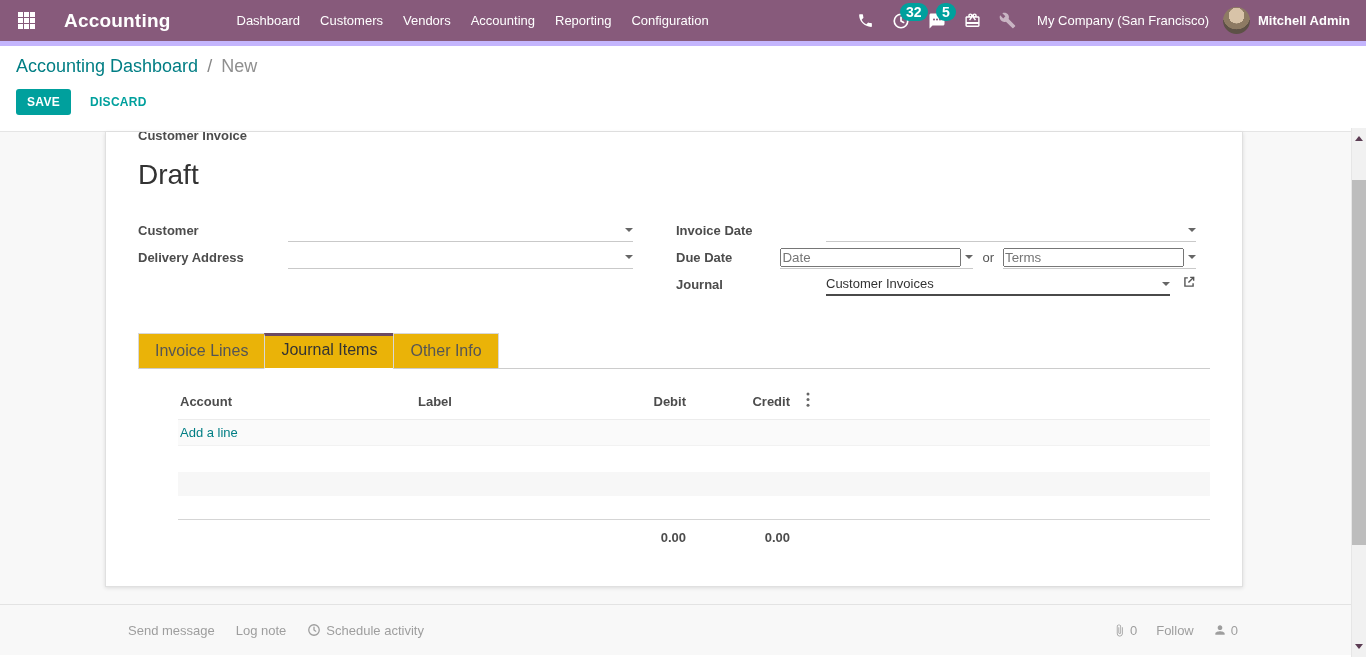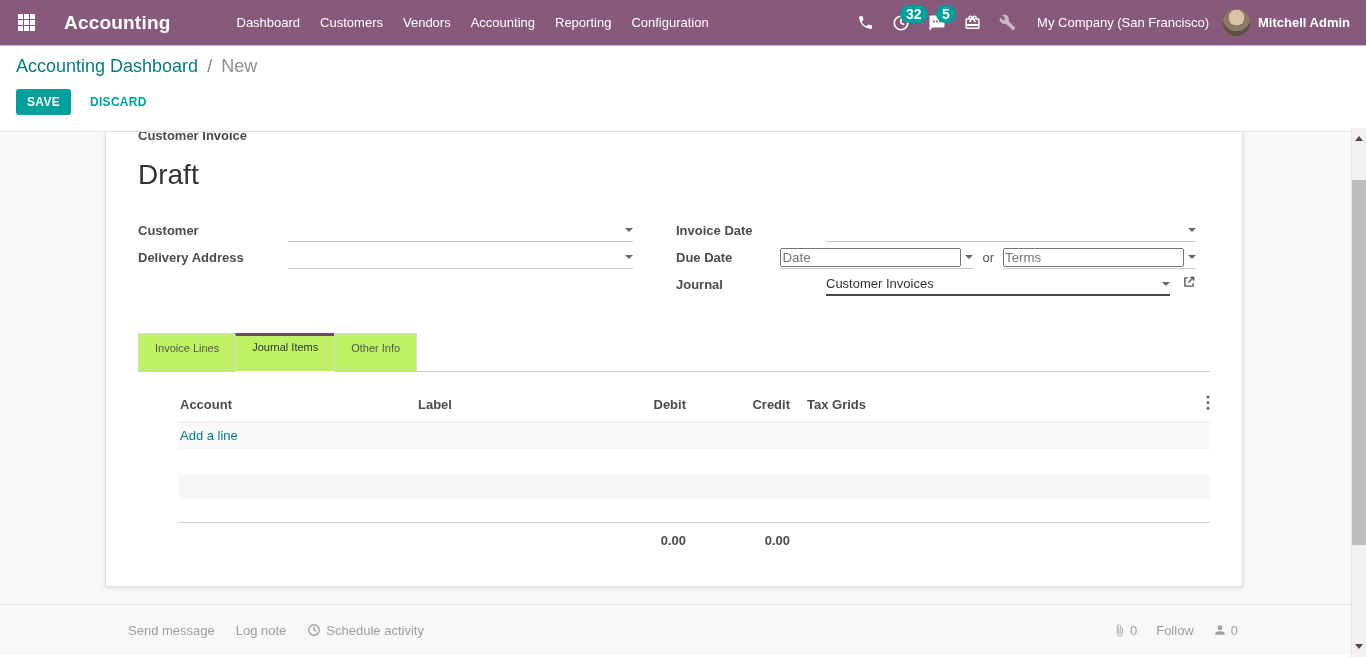--- a/index.html
+++ b/index.html
@@ -1,20 +1,20 @@
 <!DOCTYPE html>
 <html><head>
 <meta charset="utf-8">
 <style>
   * { box-sizing: border-box; margin: 0; padding: 0; }
   html,body { width:1366px; height:657px; overflow:hidden; }
   body { font-family:"Liberation Sans", sans-serif; background:#fff; position:relative; }
 
   
-  .navbar { height:46px; background:#875A7B; border-bottom:1px solid #c4b5fd;
+  .navbar { height:46px; background:#875A7B; border-bottom:5px solid #c4b5fd;
             display:flex; align-items:center; color:#fff; padding:0 16px; }
   .apps-icon { width:17px; height:17px; display:grid; margin-left:2px;
                grid-template-columns:repeat(3,5px); grid-template-rows:repeat(3,5px); gap:1px; cursor:pointer; }
   .apps-icon span { background:#fff; width:5px; height:5px; }
   .app-name { font-size:19px; font-weight:700; margin-left:29px; letter-spacing:.2px; cursor:pointer; }
   .top-menu { display:flex; margin-left:56px; }
   .top-menu .menu-item { font-size:13px; padding:12px 10px; cursor:pointer; white-space:nowrap; }
   .nav-spacer { flex:1; }
   .systray { display:flex; align-items:center; }
   .tray-item { position:relative; padding:0 9px; cursor:pointer; display:flex; align-items:center; }
@@ -61,21 +61,21 @@
   .caret { width:0; height:0; border-left:4px solid transparent; border-right:4px solid transparent;
            border-top:4px solid #666; margin-left:4px; cursor:pointer; flex:none; }
   .due-wrap { flex:1; display:flex; align-items:flex-end; }
   .due-part { display:flex; align-items:center; border-bottom:1px solid #c9c9c9; height:23px; flex:1; }
   .or-text { font-size:13px; color:#555; margin:0 9px; padding-bottom:4px; }
   .journal-control { border-bottom:2px solid #4a4a4a; }
   .ext-link { margin-left:12px; margin-bottom:3px; cursor:pointer; flex:none; }
 
   
   .tabs { display:flex; margin-top:37px; border-bottom:1px solid #ccc; }
-  .tab { font-size:11px; color:#555; padding:8px 16px 17px; border:1px solid #d8d8d8; background:#bef264;
+  .tab { font-size:16px; color:#555; padding:8px 16px 8px; border:1px solid #d8d8d8; background:#eab308;
          margin-right:-1px; margin-bottom:-1px; cursor:pointer; border-bottom-color:#ccc; }
   .tab.active { border-top:3px solid #6B4A63; padding-top:5px; color:#333;
                 border-bottom-color:#fff; }
 
   
   .jtable { margin-top:16px;margin-left:40px; }
   .thead { display:flex; align-items:center; font-size:13px; font-weight:700; color:#4c4c4c;
            padding:7px 0 9px; border-bottom:1px solid #ececec; }
   .col-account { width:220px; padding-left:2px; }
   .col-label { width:160px;padding-left:20px; }
@@ -266,21 +266,20 @@
       <div class="tab active">Journal Items</div>
       <div class="tab">Other Info</div>
     </div>
 
     <div class="jtable">
       <div class="thead">
         <div class="col-account">Account</div>
         <div class="col-label">Label</div>
         <div class="col-debit">Debit</div>
         <div class="col-credit">Credit</div>
-        <div class="col-tax">Tax Grids</div>
         <div class="col-kebab"><svg width="4" height="15" viewBox="0 0 4 16">
               <circle cx="2" cy="2" r="1.6" fill="#666"></circle>
               <circle cx="2" cy="8" r="1.6" fill="#666"></circle>
               <circle cx="2" cy="14" r="1.6" fill="#666"></circle>
             </svg></div>
       </div>
       <div class="add-line-row">
         <span class="add-line-link">Add a line</span>
       </div>
       <div class="spacer-a"></div>

